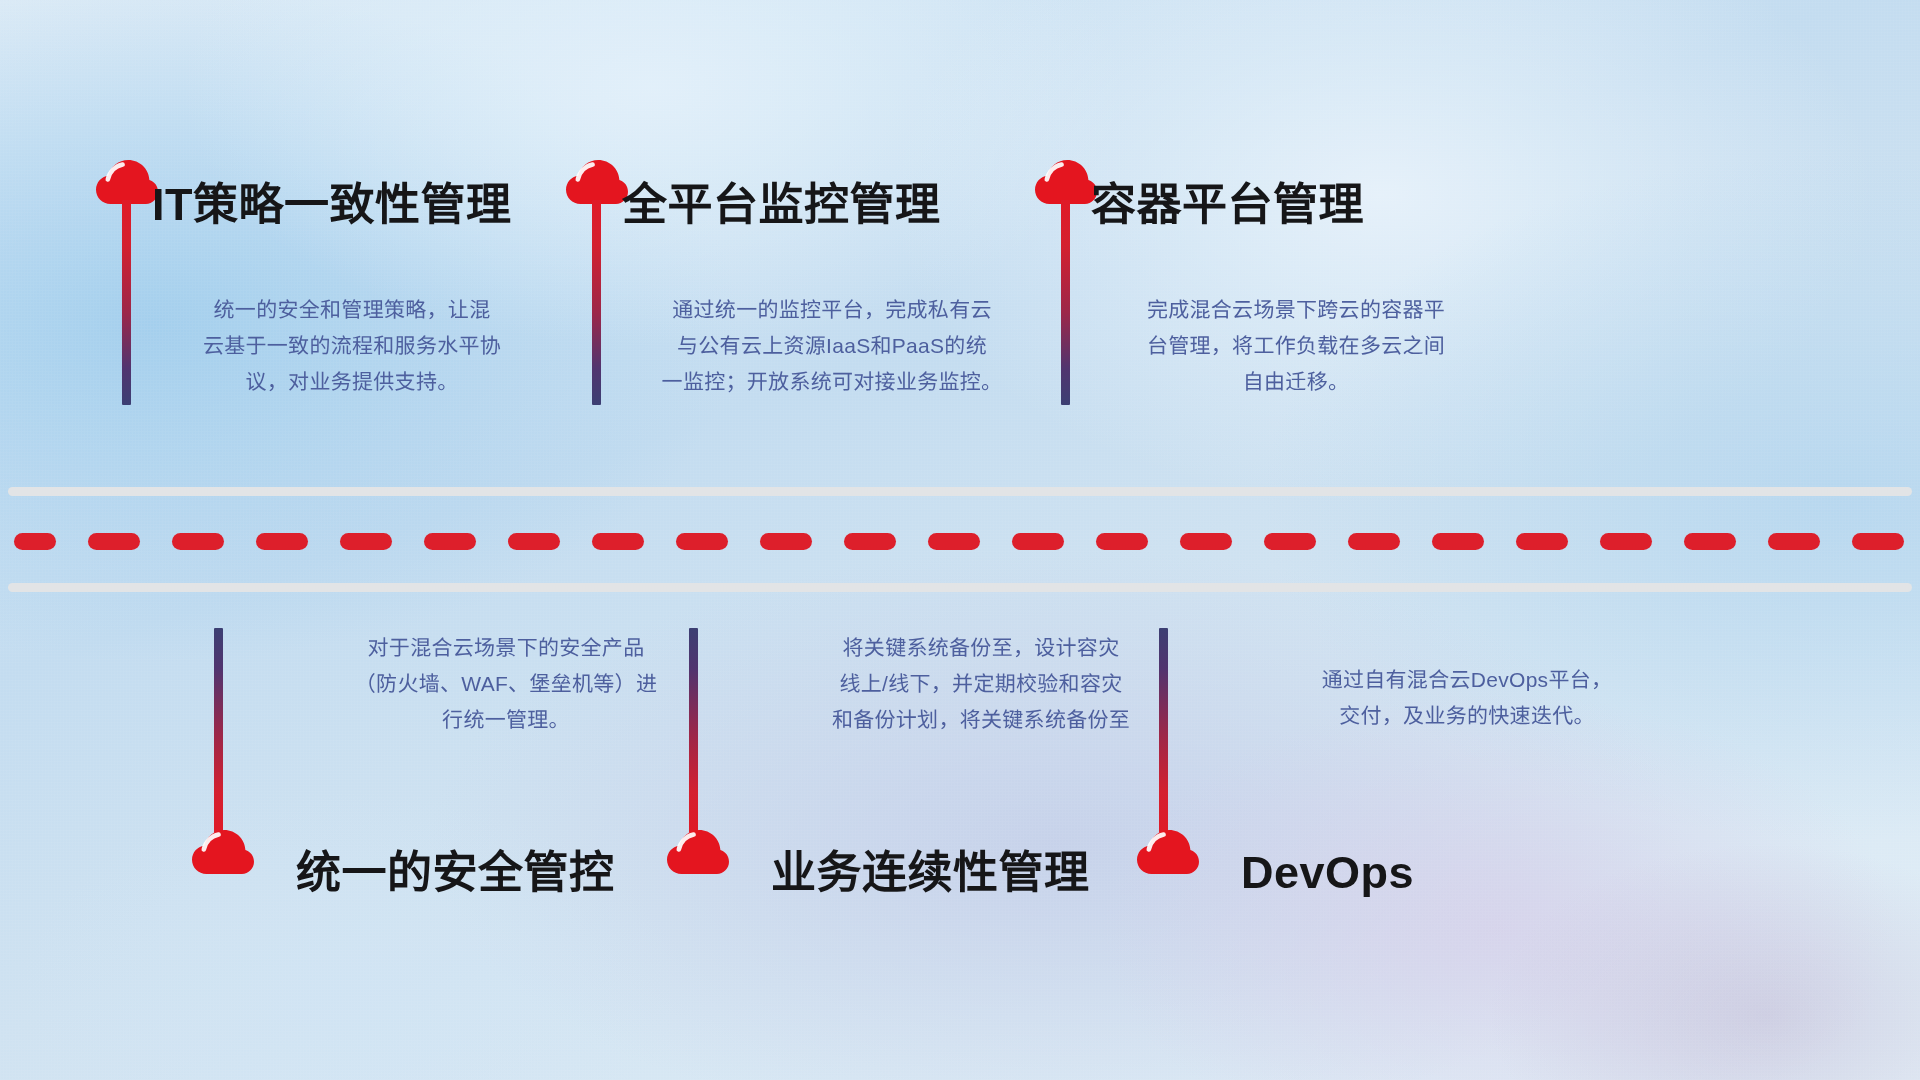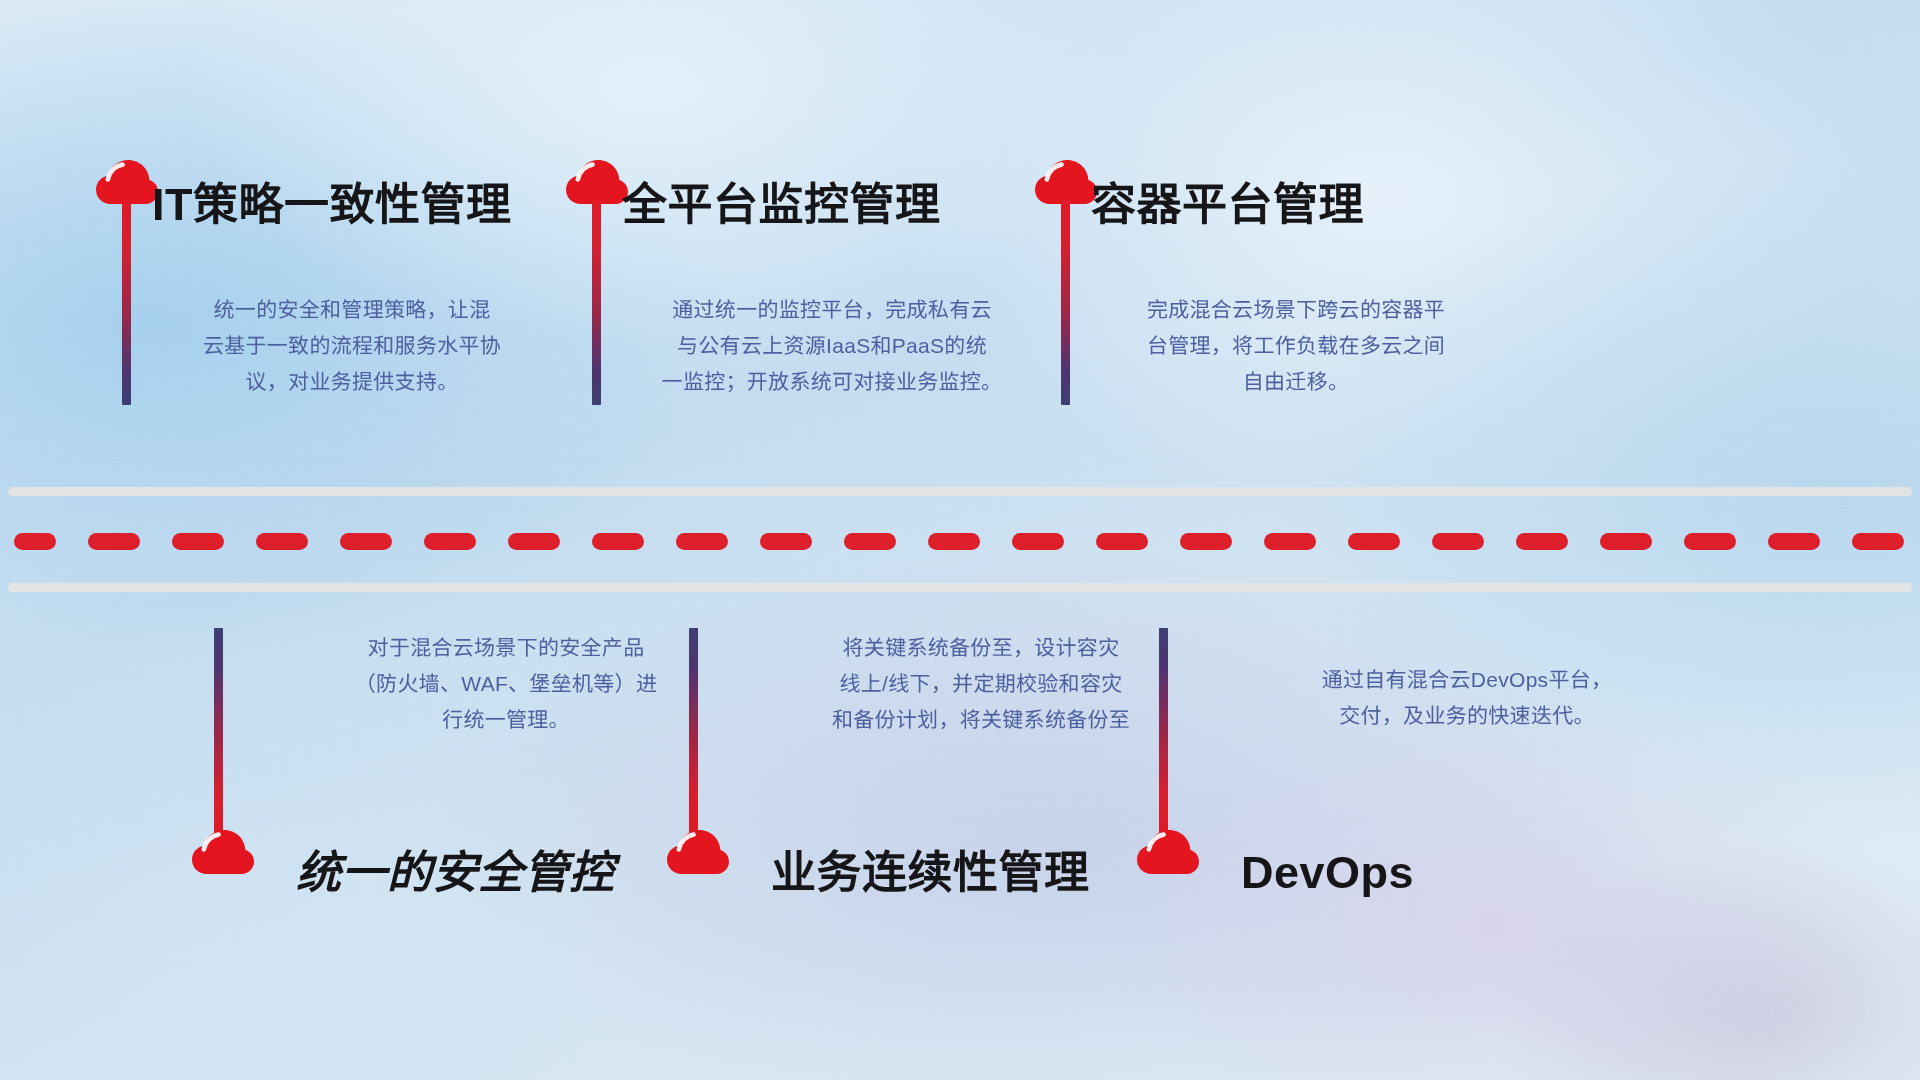--- a/index.html
+++ b/index.html
@@ -198,21 +198,21 @@
     </div>
     <div class="rule" style="top:96px;"></div>
   </div>
 
   <div class="col" style="left:240px;top:630px;">
     <div class="body-text" style="position:absolute;left:56px;top:0;width:420px;">
       <span class="ln">对于混合云场景下的安全产品</span>
       <span class="ln">（防火墙、WAF、堡垒机等）进</span>
       <span class="ln">行统一管理。</span>
     </div>
-    <div class="heading" style="position:absolute;left:56px;top:220px;font-style:italic;">统一的安全管控</div>
+    <div class="heading" style="position:absolute;left:56px;top:220px;">统一的安全管控</div>
     <div class="stem stem-bottom" style="position:absolute;left:-26px;top:-2px;height:205px;"></div>
     <div class="cloud" style="position:absolute;left:-48px;top:200px;">
       <svg viewBox="0 0 62 46" xmlns="http://www.w3.org/2000/svg">
         <path d="M14.5 44 C6.2 44 0 37.6 0 29.8 C0 22.6 5.3 16.6 12.2 15.8 C14.4 6.6 22.6 0 32.3 0 C43.6 0 52.9 8.9 53.4 20.1 C58.5 21.6 62 26.3 62 31.8 C62 38.5 56.6 44 49.9 44 Z" fill="#e4151f"></path>
         <path d="M11.8 19.5 C13.6 11.8 19.4 6.1 26.6 4.6" stroke="#ffffff" stroke-width="4.6" stroke-linecap="round" fill="none" opacity="0.92"></path>
       </svg>
     </div>
   </div>
 
   <div class="col" style="left:715px;top:630px;">

